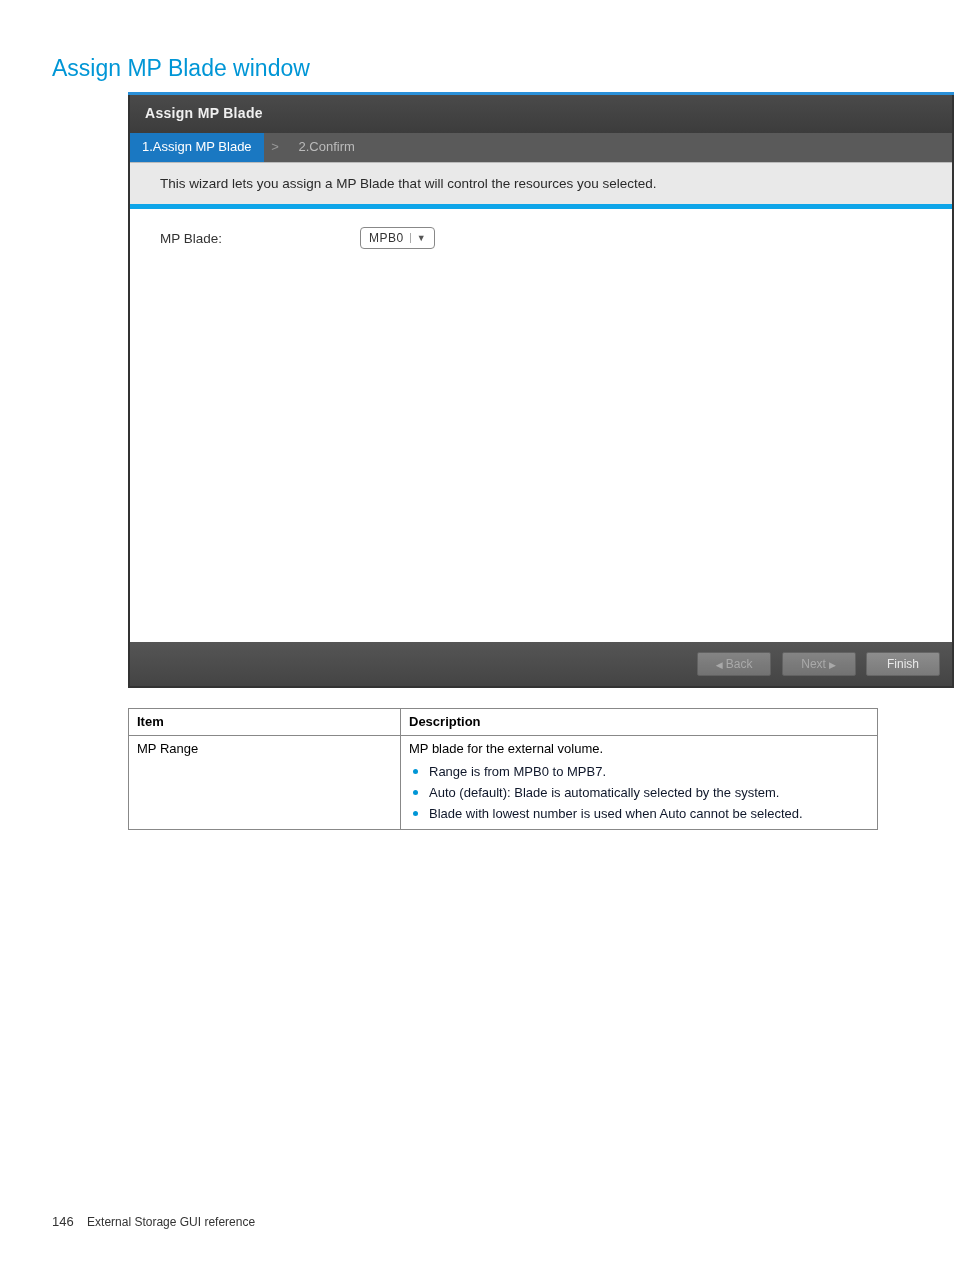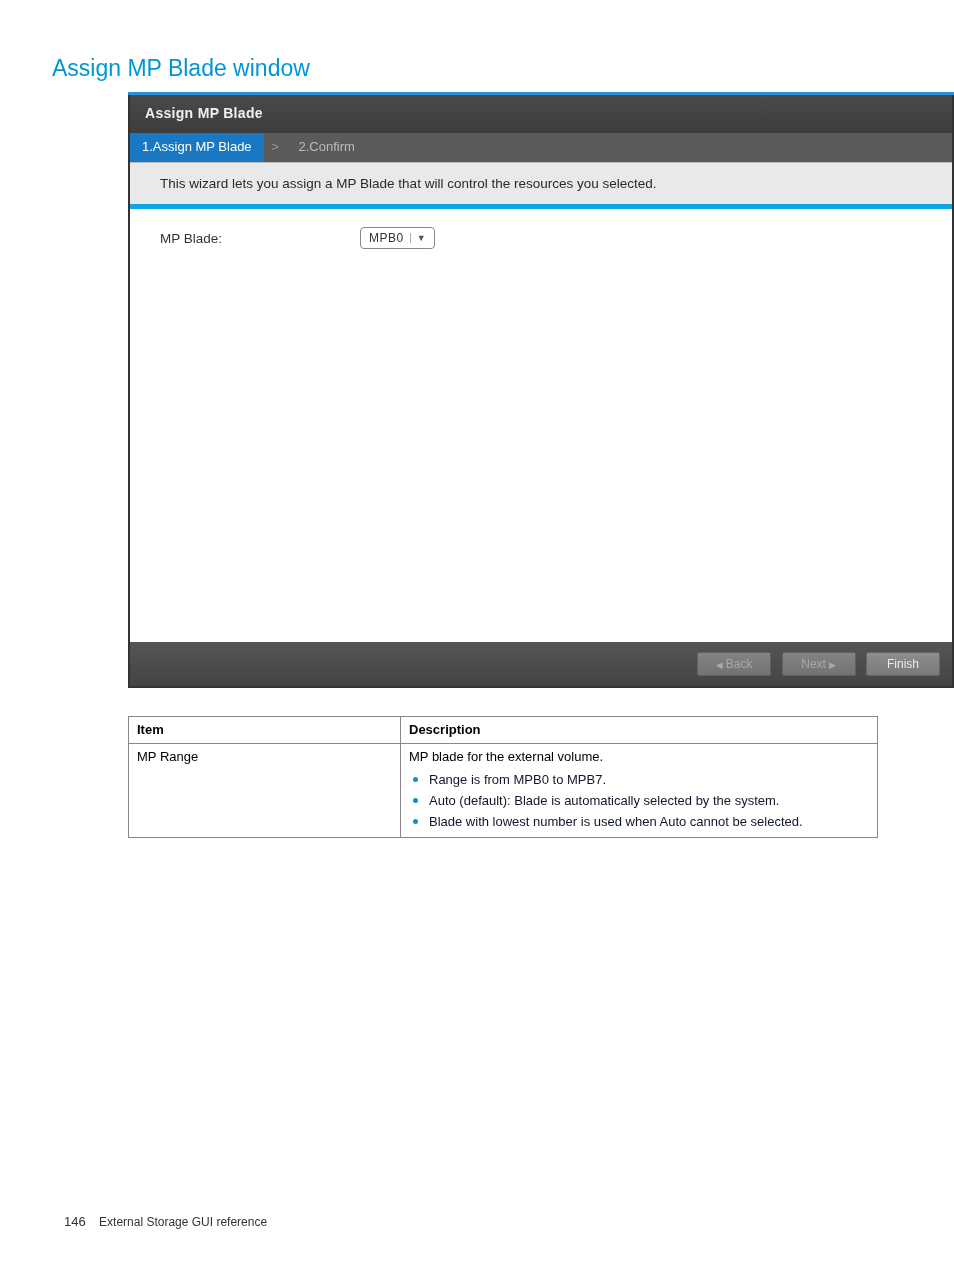--- a/index.html
+++ b/index.html
@@ -128,21 +128,21 @@
   .footer-btn .tri-left {
     font-size: 9px;
     padding-right: 3px;
   }
   .footer-btn .tri-right {
     font-size: 9px;
     padding-left: 3px;
   }
 
   .desc-table {
-    margin: 28px 0 0 128px;
+    margin: 20px 0 0 128px;
     border-collapse: collapse;
     width: 750px;
     font-size: 13px;
   }
   .desc-table th, .desc-table td {
     border: 1px solid #888;
     padding: 5px 8px 6px 8px;
     text-align: left;
     vertical-align: top;
   }
@@ -168,21 +168,20 @@
     position: absolute;
     bottom: 42px;
     left: 52px;
     font-size: 12px;
     color: #333;
     font-family: Arial, sans-serif;
   }
   .page-footer .pnum {
     font-size: 13px;
     padding-right: 10px;
-    margin-left: 12px;
   }
 </style>
 </head>
 <body>
 
 <div class="page-title">Assign MP Blade window</div>
 
 <div class="wizard-wrap">
   <div class="wizard-inner">
     <div class="wizard-title">Assign MP Blade</div>

